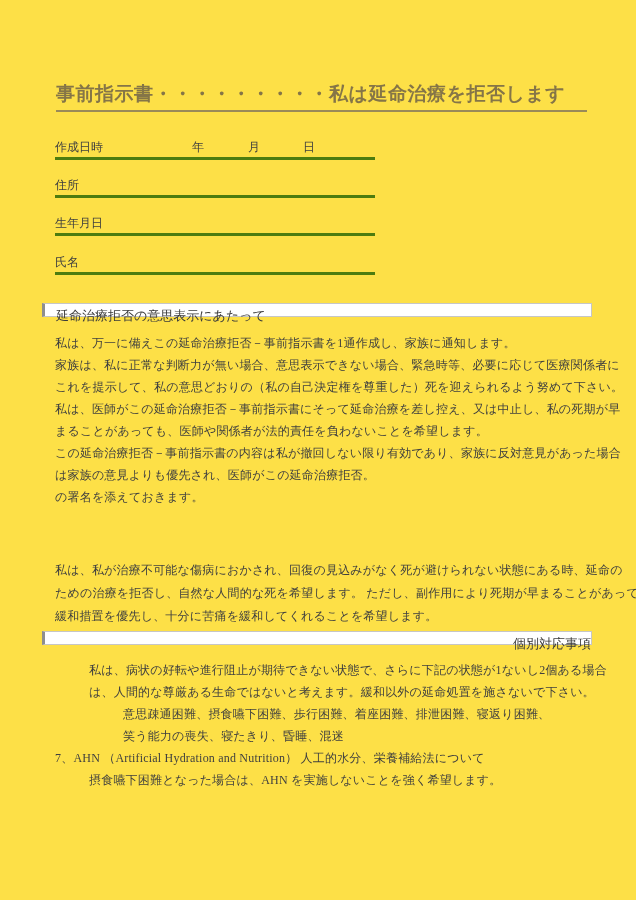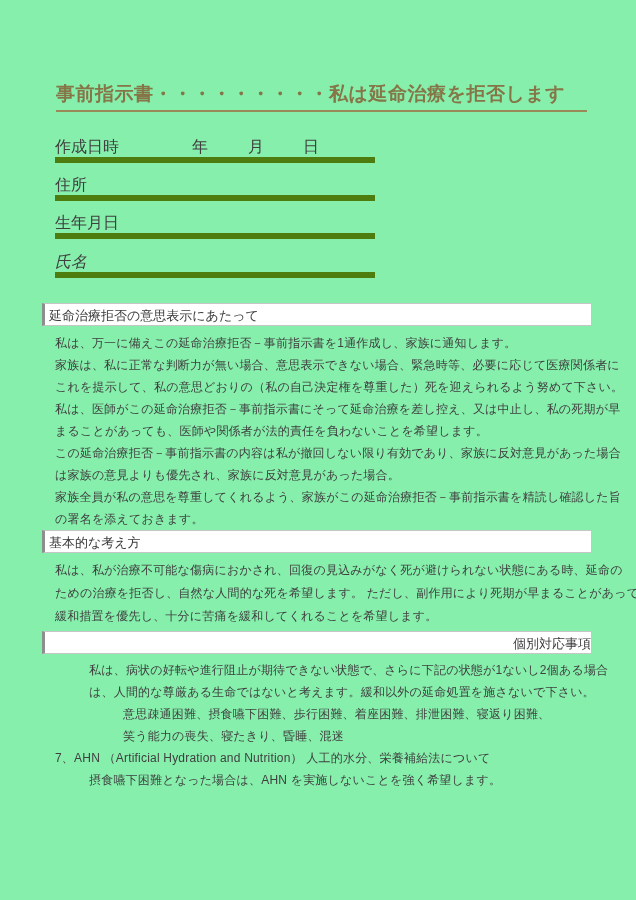--- a/index.html
+++ b/index.html
@@ -1,46 +1,46 @@
 <!DOCTYPE html>
 <html><head>
 <meta charset="utf-8">
 <style>
   html,body{margin:0;padding:0;background:#ffffff;}
   .page{
-    position:relative;width:636px;height:900px;background:#86efac;
+    position:relative;width:636px;height:900px;background:#fde047;
     font-family:"Liberation Sans","DejaVu Sans",sans-serif;color:#3f3f3f;overflow:hidden;
   }
   .doc-title{
     position:absolute;left:56px;top:81px;font-size:19px;font-weight:700;
     color:#857547;letter-spacing:.5px;white-space:nowrap;
   }
   .title-rule{position:absolute;left:56px;top:110px;width:531px;height:2px;background:#9a8a58;}
   .field{
     position:absolute;left:55px;width:320px;height:17px;
-    border-bottom:6px solid #4d7c0f;font-size:16px;line-height:14px;
+    border-bottom:3px solid #4d7c0f;font-size:12px;line-height:14px;
   }
   .field-created{top:140px;}
   .field-address{top:178px;}
   .field-birth{top:216px;}
-  .field-name{top:255px;font-style:italic;}
+  .field-name{top:255px;}
   .unit{position:absolute;top:0;}
   .u-year{left:137px;}
   .u-month{left:193px;}
   .u-day{left:248px;}
   .sec-head{
-    position:absolute;left:42px;width:550px;height:23px;box-sizing:border-box;
+    position:absolute;left:42px;width:550px;height:14px;box-sizing:border-box;
     border:1px solid #c6c6c6;border-left:3px solid #8e8e8e;
-    padding-left:4px;font-size:13px;line-height:23px;color:#3a3a3a;
+    padding-left:11px;font-size:13px;line-height:23px;color:#3a3a3a;
     background:#ffffff;white-space:nowrap;
   }
   .sh1{top:303px;}
   .sh2{top:530px;}
   .sh3{top:631px;text-align:right;}
-  .sec-body{position:absolute;left:55px;width:545px;font-size:12px;color:#3f3f3f;}
+  .sec-body{position:absolute;left:55px;width:545px;font-size:12px;color:#3f3f3f;font-family:Liberation Serif, serif;}
   .sb1{top:332px;line-height:22px;}
   .sb2{top:559px;line-height:23px;}
   .sb3{top:659px;line-height:22px;}
   .line{white-space:nowrap;letter-spacing:.2px;}
   .ind1{padding-left:34px;}
   .ind2{padding-left:68px;}
 </style>
 </head>
 <body>
 
@@ -69,26 +69,24 @@
   </div>
 
   <div class="sec-head sh1">延命治療拒否の意思表示にあたって</div>
   <div class="sec-body sb1">
     <div class="line">私は、万一に備えこの延命治療拒否－事前指示書を1通作成し、家族に通知します。</div>
     <div class="line">家族は、私に正常な判断力が無い場合、意思表示できない場合、緊急時等、必要に応じて医療関係者に</div>
     <div class="line">これを提示して、私の意思どおりの（私の自己決定権を尊重した）死を迎えられるよう努めて下さい。</div>
     <div class="line">私は、医師がこの延命治療拒否－事前指示書にそって延命治療を差し控え、又は中止し、私の死期が早</div>
     <div class="line">まることがあっても、医師や関係者が法的責任を負わないことを希望します。</div>
     <div class="line">この延命治療拒否－事前指示書の内容は私が撤回しない限り有効であり、家族に反対意見があった場合</div>
-    <div class="line">は家族の意見よりも優先され、家族に反対意見があった場合。</div>
-    <div class="line">家族全員が私の意思を尊重してくれるよう、家族がこの延命治療拒否－事前指示書を精読し確認した旨</div>
+    <div class="line">は家族の意見よりも優先され、医師がこの延命治療拒否。</div>
     <div class="line">の署名を添えておきます。</div>
   </div>
 
-  <div class="sec-head sh2">基本的な考え方</div>
   <div class="sec-body sb2">
     <div class="line">私は、私が治療不可能な傷病におかされ、回復の見込みがなく死が避けられない状態にある時、延命の</div>
     <div class="line">ための治療を拒否し、自然な人間的な死を希望します。 ただし、副作用により死期が早まることがあっても</div>
     <div class="line">緩和措置を優先し、十分に苦痛を緩和してくれることを希望します。</div>
   </div>
 
   <div class="sec-head sh3">個別対応事項</div>
   <div class="sec-body sb3">
     <div class="line ind1">私は、病状の好転や進行阻止が期待できない状態で、さらに下記の状態が1ないし2個ある場合</div>
     <div class="line ind1">は、人間的な尊厳ある生命ではないと考えます。緩和以外の延命処置を施さないで下さい。</div>

